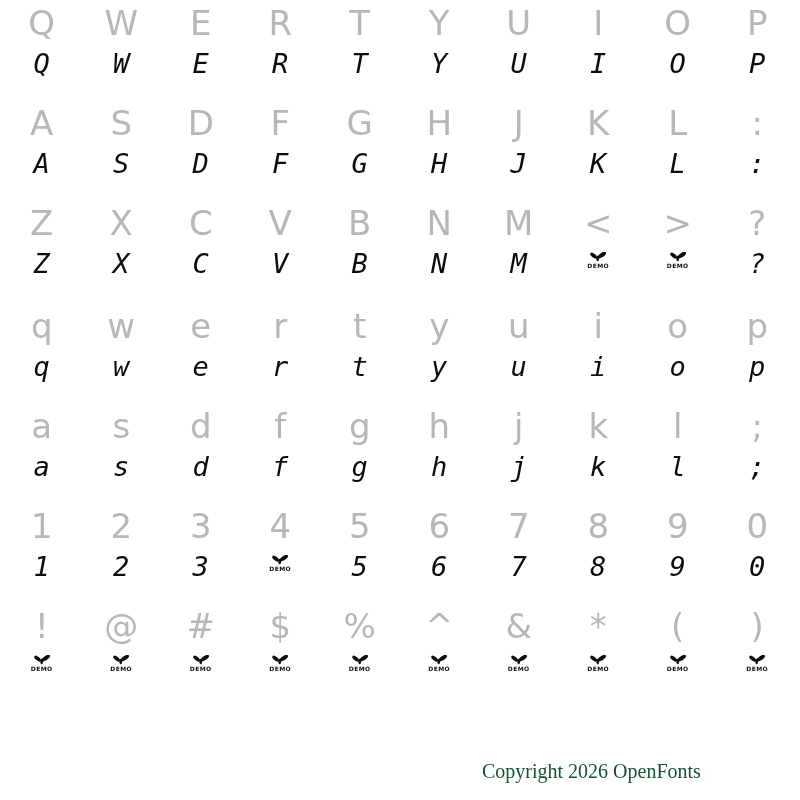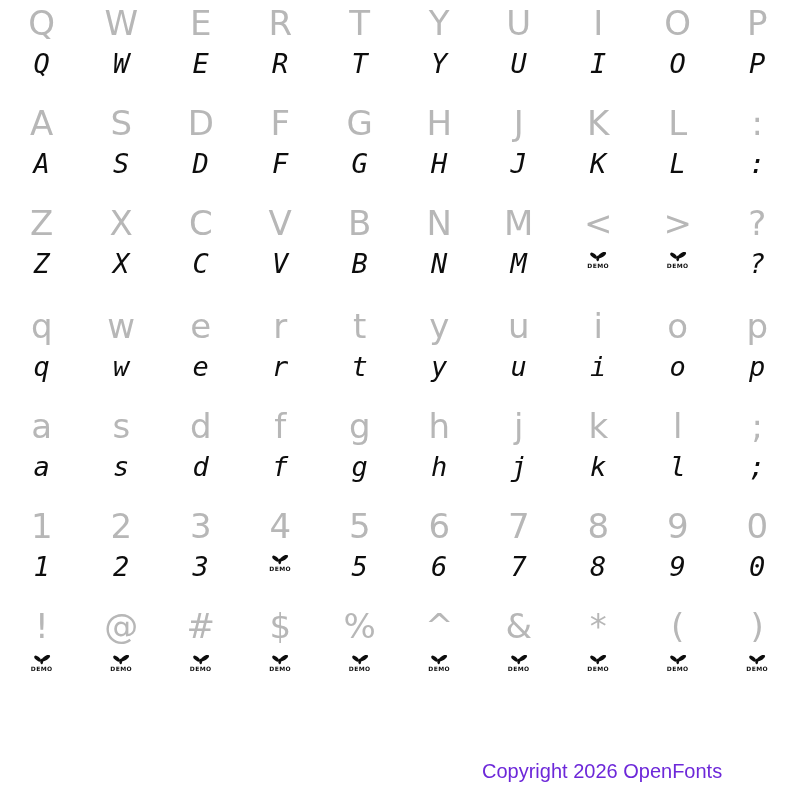--- a/index.html
+++ b/index.html
@@ -72,24 +72,24 @@
     font-size: 6px;
     line-height: 6px;
     letter-spacing: 0.4px;
     color: #0d0d0d;
     margin-top: 1px;
   }
   #copyright {
     position: absolute;
     left: 482px;
     top: 759px;
-    font-family: Liberation Sans, sans-serif;
+    font-family: Liberation Serif, serif;
     font-size: 20px;
     line-height: 24px;
-    color: #6d28d9;
+    color: #14532d;
   }
 </style>
 </head>
 <body>
 
 <main id="specimen">
   <div id="glyph-grid">
       <section class="group">
         <div class="row row-gray">
           <div class="cell">Q</div>

